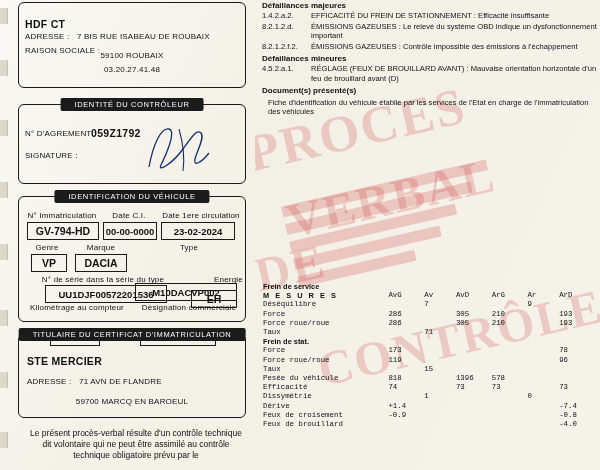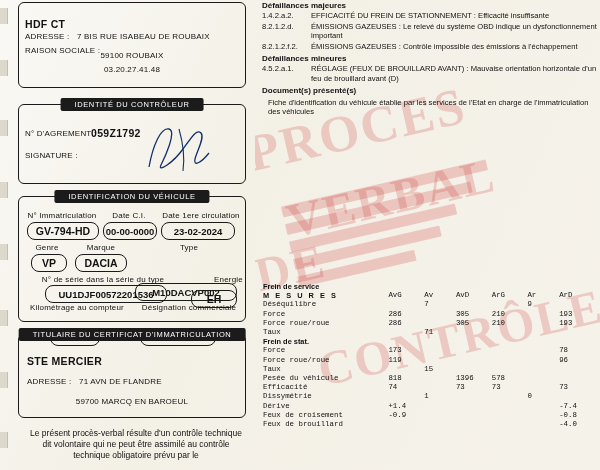--- a/index.html
+++ b/index.html
@@ -49,21 +49,21 @@
     border:1px solid #1a1a1a;border-radius:6px;background:transparent;
   }
   .band{
     position:absolute;left:50%;transform:translateX(-50%);
     background:#1b1b1b;color:#fff;font-size:7.5px;letter-spacing:.6px;
     padding:2px 14px;border-radius:2px;white-space:nowrap;text-align:center;
   }
   .lbl{font-size:8px;letter-spacing:.2px;}
   .val{font-size:10.5px;font-weight:700;letter-spacing:.3px;}
   .cell{
-    border:1px solid #1a1a1a;border-radius:8px;
+    border:1px solid #1a1a1a;border-radius:0;
     display:flex;align-items:center;justify-content:center;
     font-size:10.5px;font-weight:700;height:16px;
   }
   .ctr{text-align:center;}
 
   
   #box-company{top:2px;height:84px;}
 
   
   #box-controller{top:104px;height:78px;}

